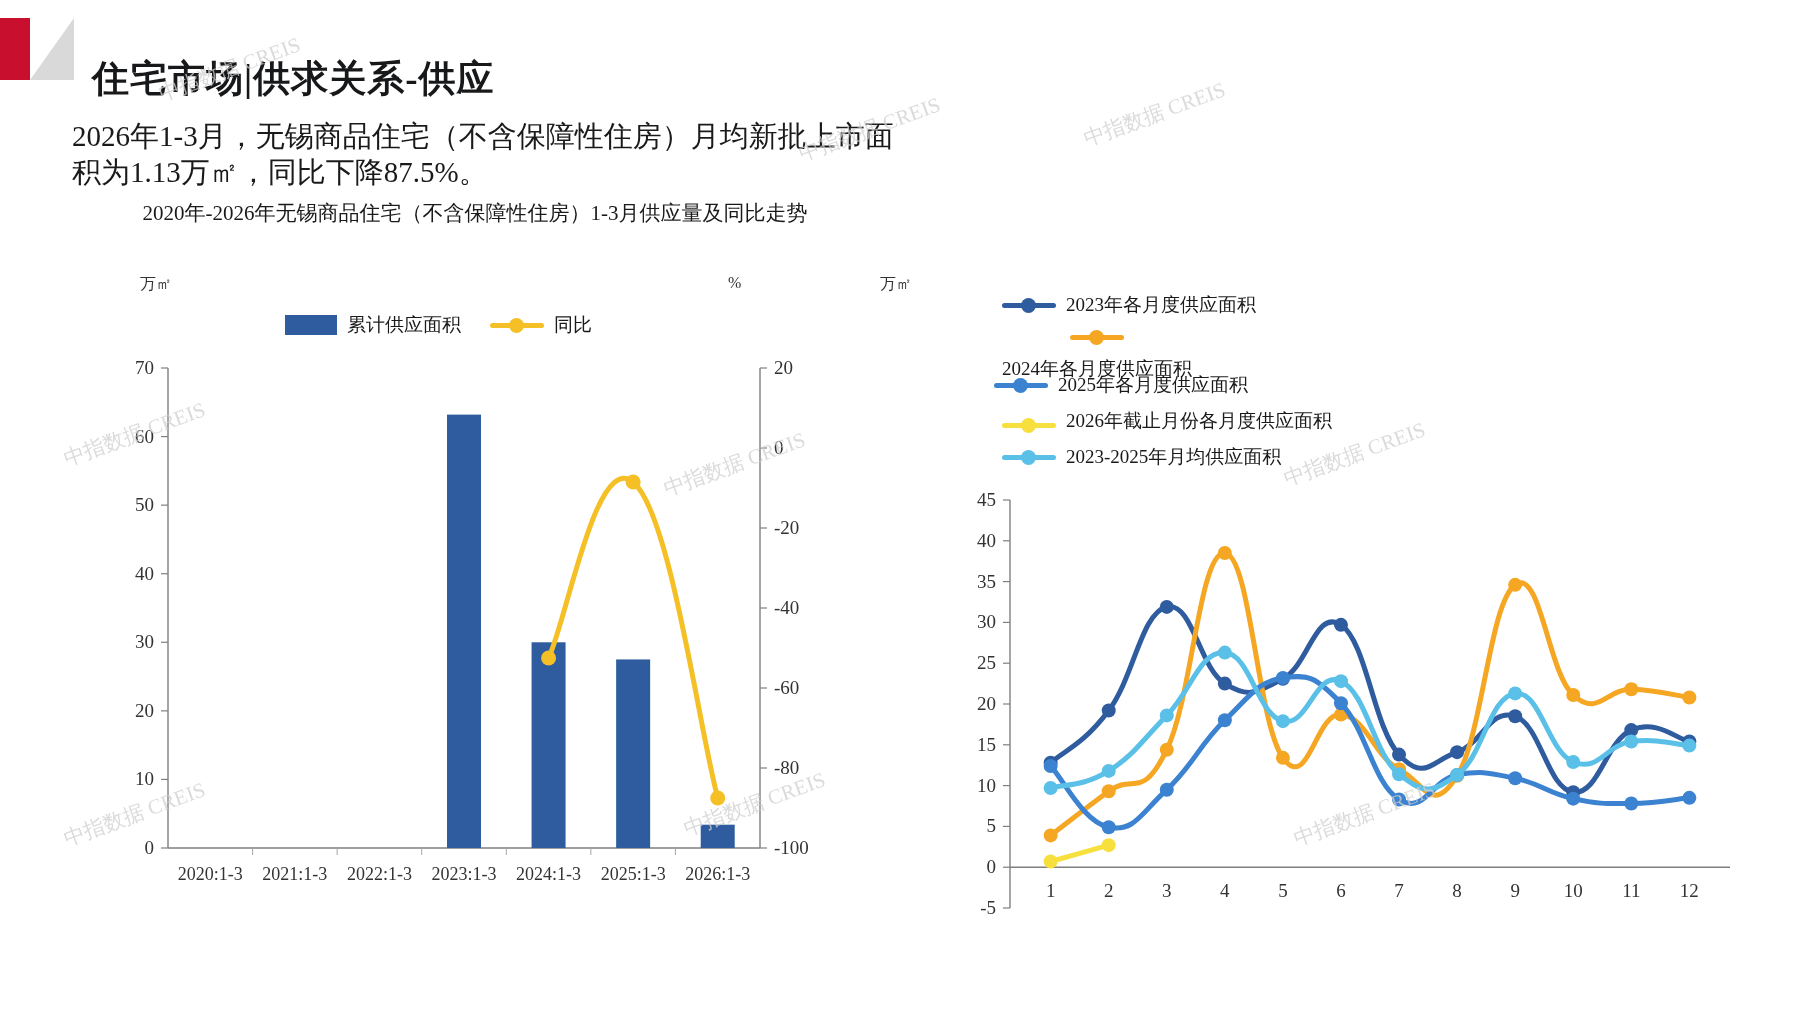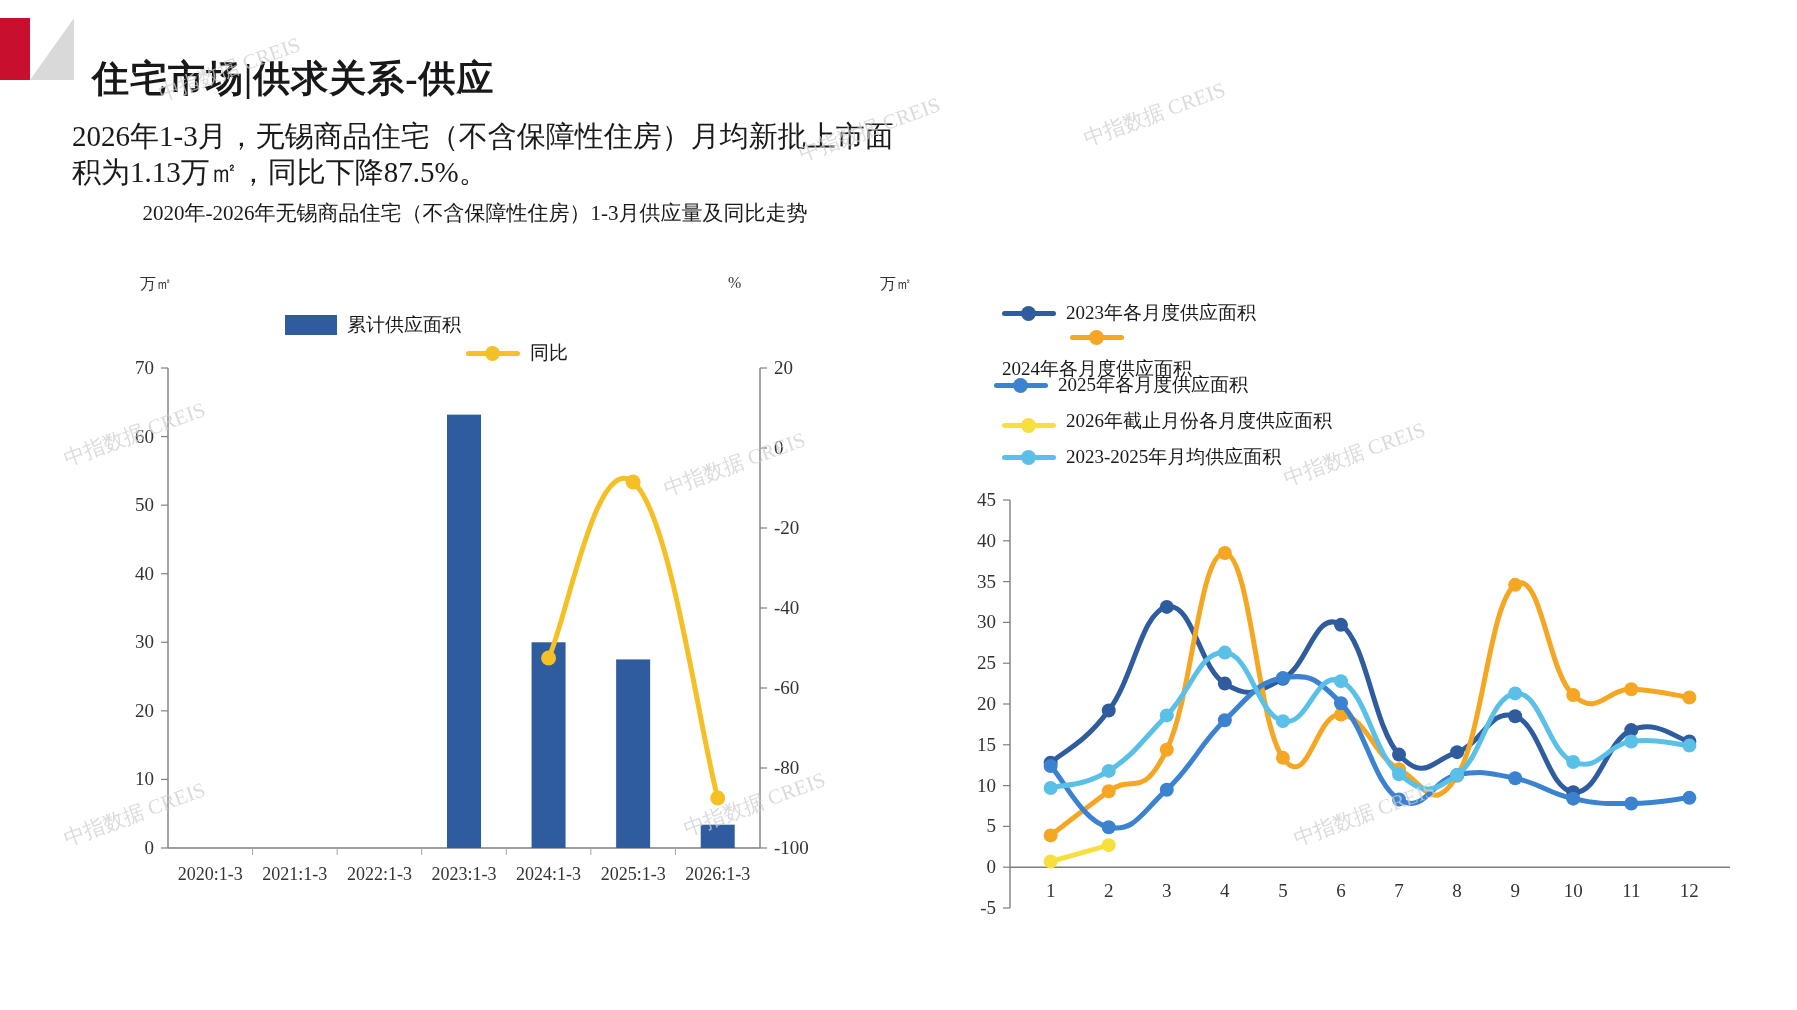--- a/index.html
+++ b/index.html
@@ -195,21 +195,21 @@
   <div class="panel-left">
     <div class="chart-title">2020年-2026年无锡商品住宅（不含保障性住房）1-3月供应量及同比走势</div>
 
     <div class="axis-unit" style="left:80px; top:78px;">万㎡</div>
     <div class="axis-unit" style="left:668px; top:78px;">%</div>
 
     <div class="legend-row" style="left:225px; top:116px;align-items:center;">
       <span class="legend-swatch-bar"></span>
       <span>累计供应面积</span>
     </div>
-    <div class="legend-row" style="left:406px; top:116px;margin-top:28px;">
+    <div class="legend-row" style="left:430px; top:116px;">
       <span class="legend-line">
         <i style="background:#f5c026"></i>
           <b style="background:#f5c026"></b>
       </span>
       <span>同比</span>
     </div>
 
     <svg id="left-svg" width="830" height="660" style="position:absolute; left:0; top:140px;">
         <line x1="108" y1="32" x2="108" y2="512" stroke="#7f7f7f" stroke-width="1.4"></line>
         <line x1="700" y1="32" x2="700" y2="512" stroke="#7f7f7f" stroke-width="1.4"></line>
@@ -265,21 +265,21 @@
         <circle cx="488.57142857142856" cy="322" r="7.5" fill="#f5c026"></circle>
         <circle cx="573.1428571428571" cy="146" r="7.5" fill="#f5c026"></circle>
         <circle cx="657.7142857142857" cy="462" r="7.5" fill="#f5c026"></circle>
       </svg>
   </div>
 
   <div class="panel-right">
 
     <div class="axis-unit" style="left:-20px; top:78px;">万㎡</div>
 
-    <div class="legend-row" style="left:102px; top:104px;">
+    <div class="legend-row" style="left:102px; top:96px;">
       <span class="legend-line">
           <i style="background:#2e5c9e"></i>
           <b style="background:#2e5c9e"></b>
         </span>
       <span>2023年各月度供应面积</span>
     </div>
     <div class="legend-row" style="left:102px; top:132px;flex-direction:column;">
       <span class="legend-line">
           <i style="background:#f5a623"></i>
           <b style="background:#f5a623"></b>

